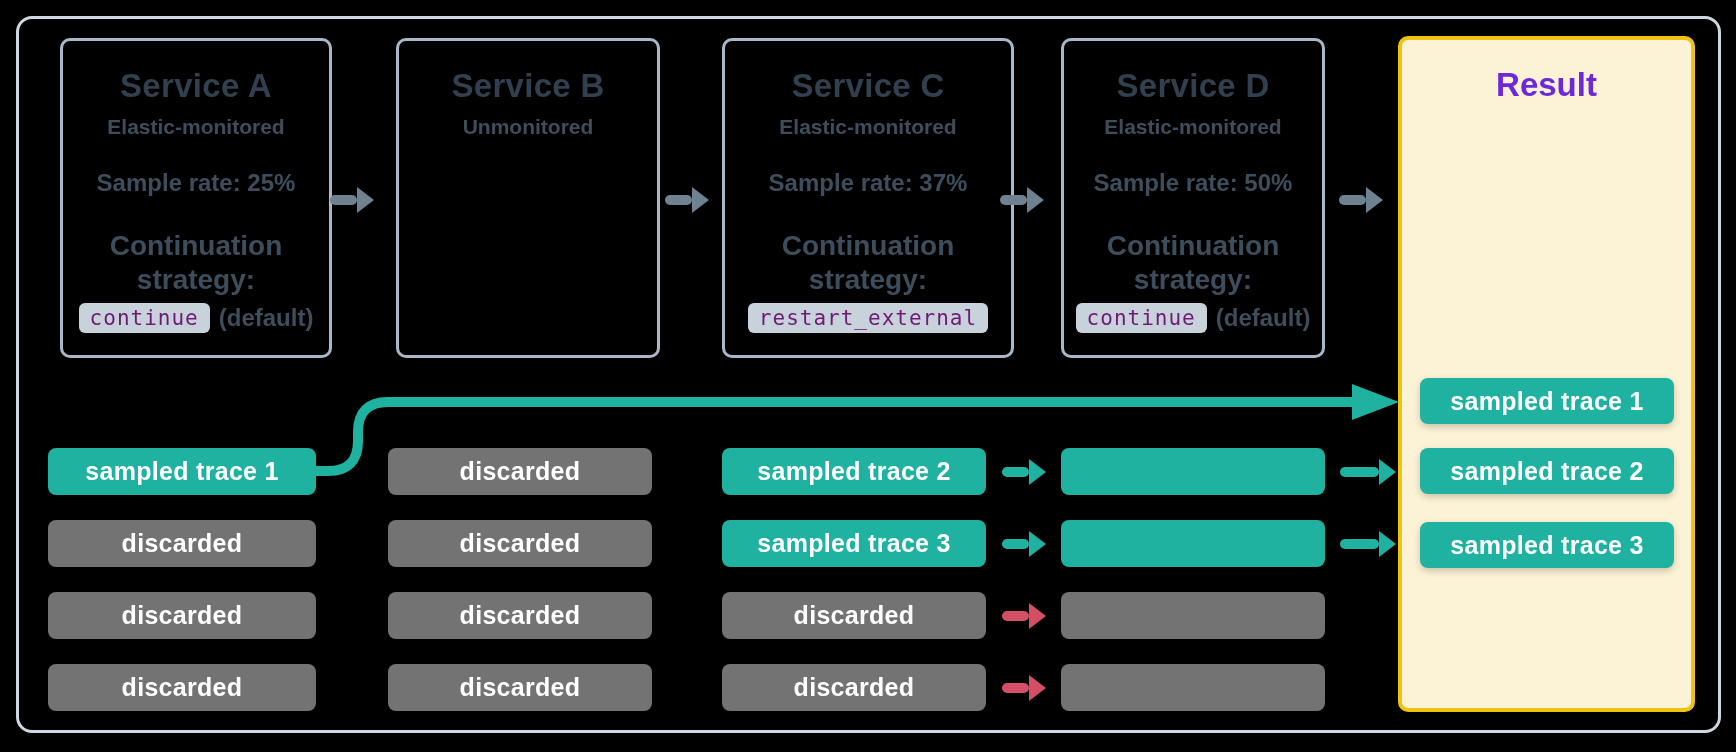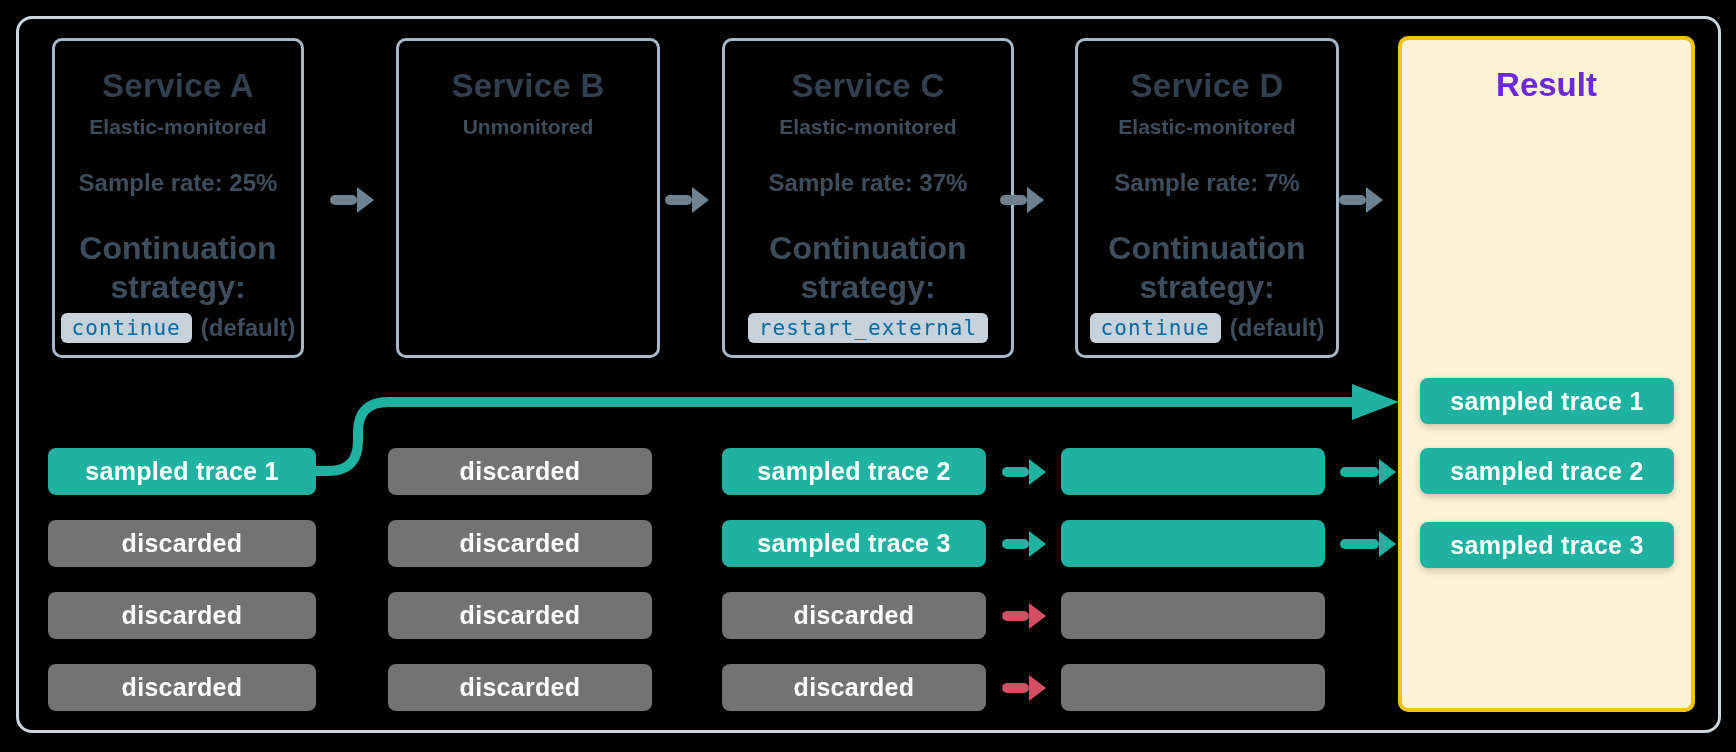--- a/index.html
+++ b/index.html
@@ -11,25 +11,25 @@
     position:absolute;left:16px;top:16px;width:1705px;height:717px;
     border:3px solid #cdd7df;border-radius:16px;box-sizing:border-box;
   }
   .service{
     position:absolute;top:38px;height:320px;box-sizing:border-box;
     border:3px solid #a9b8c6;border-radius:10px;text-align:center;color:#3e4d5c;
   }
   .service h2{margin:26px 0 0;font-size:33px;color:#313f4e;letter-spacing:.3px;}
   .mon{margin-top:10px;font-size:21px;font-weight:600;}
   .rate{margin-top:30px;font-size:24px;font-weight:600;}
-  .cont{margin-top:32px;font-size:32px;font-weight:600;line-height:1.22;text-align:center;}
+  .cont{margin-top:32px;font-size:28px;font-weight:600;line-height:1.22;text-align:center;}
   .chip-row{margin-top:6px;display:flex;justify-content:center;align-items:center;gap:9px;}
   .chip{
     font-family:"DejaVu Sans Mono","Liberation Mono",monospace;font-size:21px;
-    background:#c7d2db;color:#0369a1;padding:3px 11px;border-radius:6px;letter-spacing:1px;
+    background:#c7d2db;color:#701a75;padding:3px 11px;border-radius:6px;letter-spacing:1px;
   }
   .default{font-size:24px;font-weight:700;}
   .trace{
     position:absolute;height:47px;border-radius:8px;color:#fff;font-size:25px;
     font-weight:700;line-height:47px;text-align:center;letter-spacing:.3px;
   }
   .sampled{background:#1fb2a1;}
   .discarded{background:#737373;}
   .result-box{
     position:absolute;left:1398px;top:36px;width:297px;height:676px;box-sizing:border-box;
@@ -46,21 +46,21 @@
   .red   .shaft{background:#d44f63;} .red   .head{border-left-color:#d44f63;}
   #connector{position:absolute;left:0;top:0;pointer-events:none;}
 </style>
 </head>
 <body>
 
 <div id="canvas">
 
   <div class="frame"></div>
 
-  <section class="service" style="left:52px;width:252px;">
+  <section class="service" style="left:60px;width:272px;">
     <h2>Service A</h2>
     <div class="mon">Elastic-monitored</div>
     <div class="rate">Sample rate: 25%</div>
     <div class="cont">
       <span>Continuation</span><br>
       <span>strategy:</span>
     </div>
     <div class="chip-row">
       <code class="chip">continue</code>
       <span class="default">(default)</span>
@@ -78,24 +78,24 @@
     <div class="rate">Sample rate: 37%</div>
     <div class="cont">
       <span>Continuation</span><br>
       <span>strategy:</span>
     </div>
     <div class="chip-row">
       <code class="chip">restart_external</code>
     </div>
   </section>
 
-  <section class="service" style="left:1061px;width:264px;margin-left:14px;">
+  <section class="service" style="left:1061px;width:264px;">
     <h2>Service D</h2>
     <div class="mon">Elastic-monitored</div>
-    <div class="rate">Sample rate: 7%</div>
+    <div class="rate">Sample rate: 50%</div>
     <div class="cont">
       <span>Continuation</span><br>
       <span>strategy:</span>
     </div>
     <div class="chip-row">
       <code class="chip">continue</code>
       <span class="default">(default)</span>
     </div>
   </section>
 

